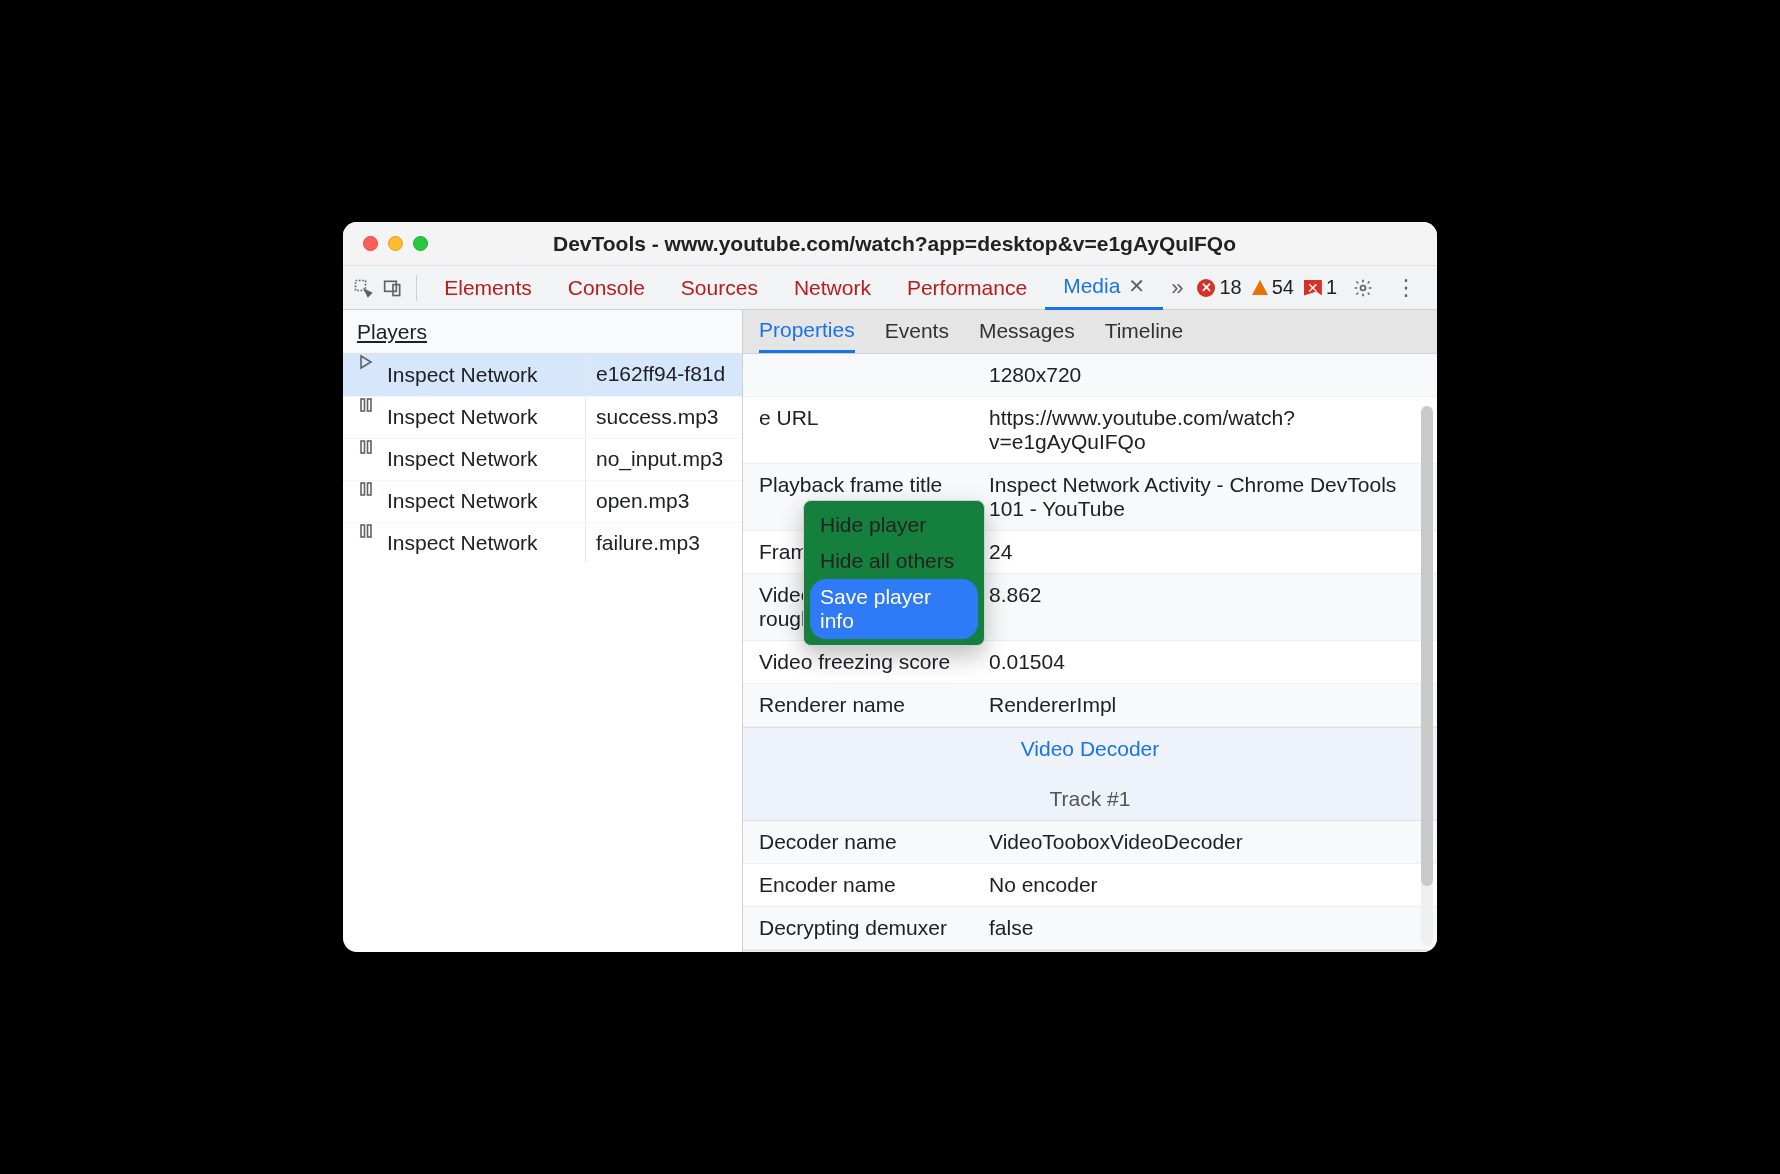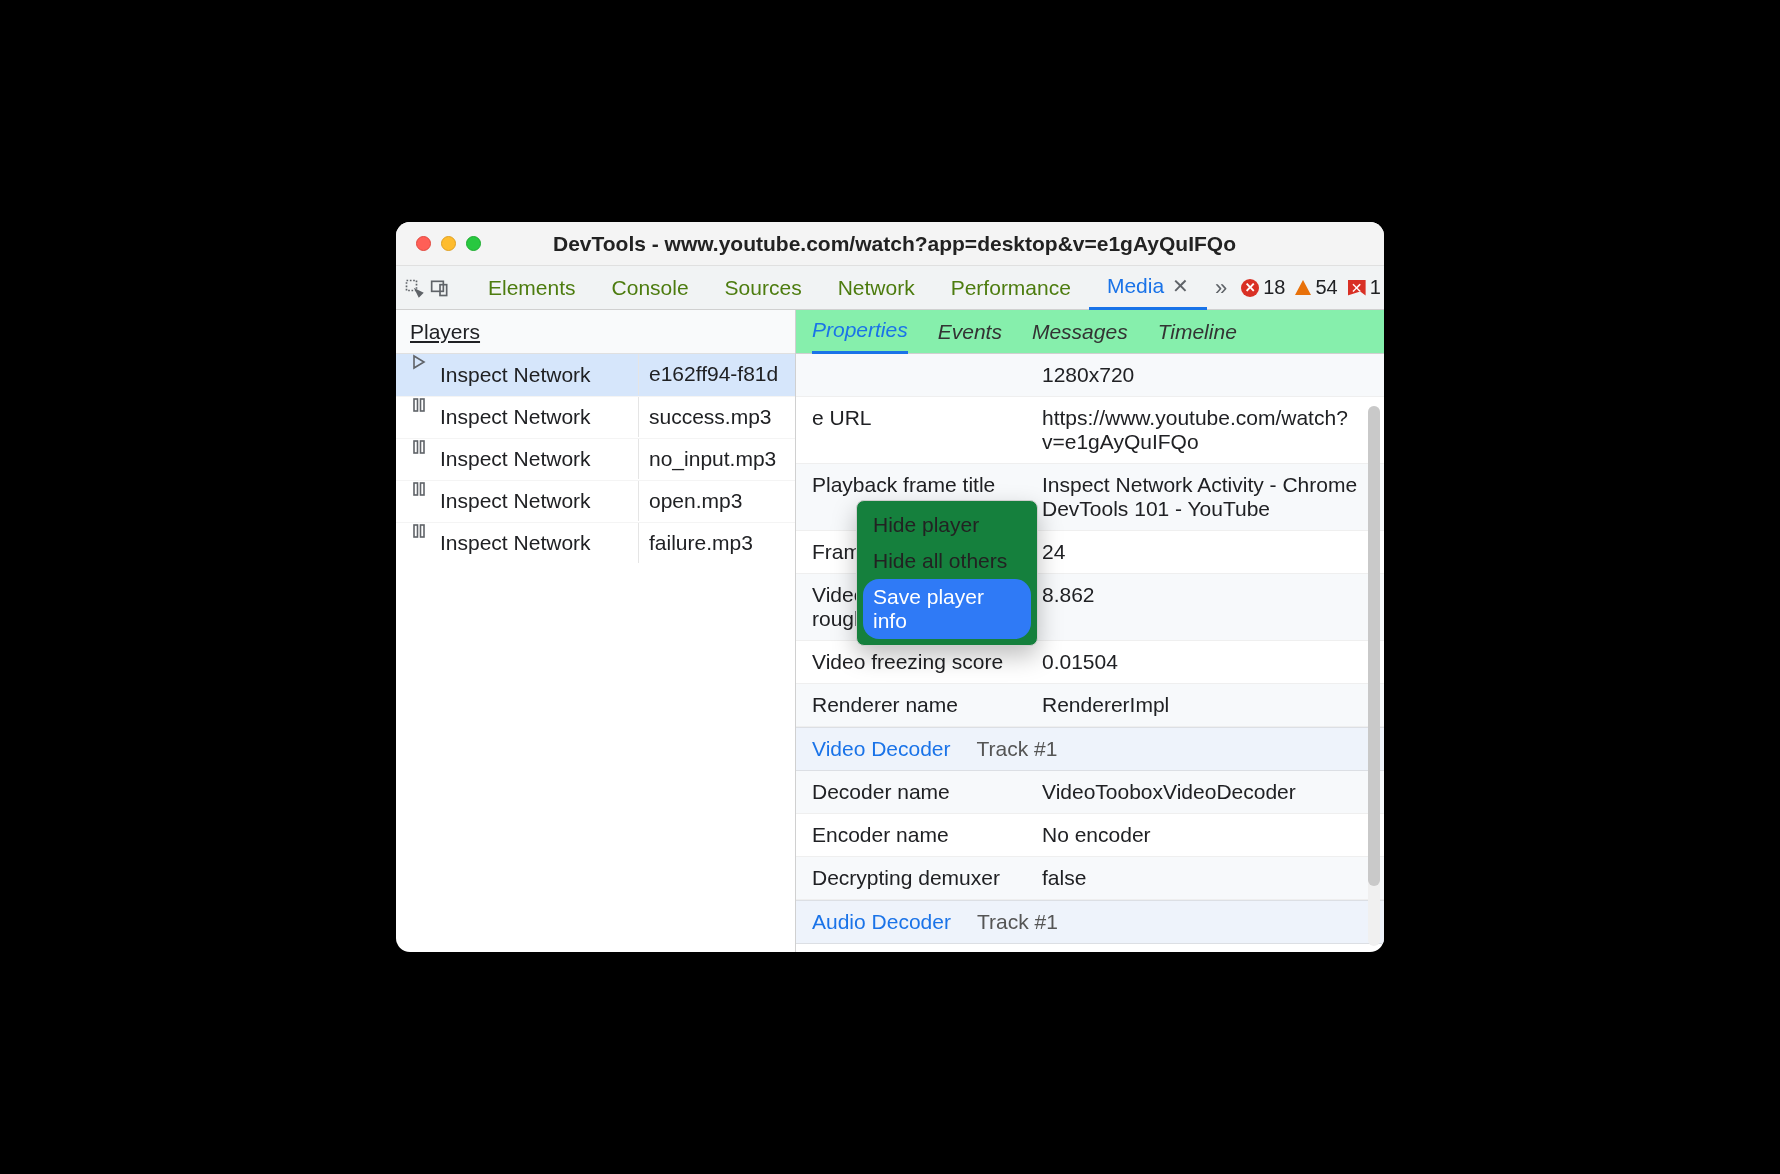--- a/index.html
+++ b/index.html
@@ -9,21 +9,21 @@
     font-family: -apple-system, BlinkMacSystemFont, "Segoe UI", Helvetica, Arial, sans-serif;
     width: 1780px;
     height: 1174px;
     display: flex;
     align-items: center;
     justify-content: center;
     font-size: 21px;
     color: #202124;
   }
   .window {
-    width: 988px;
+    width: 1094px;
     height: 730px;
     background: #fff;
     border-radius: 14px;
     box-shadow: 0 28px 60px rgba(0,0,0,0.55);
     overflow: hidden;
     display: flex;
     flex-direction: column;
     position: relative;
   }
   .titlebar {
@@ -46,21 +46,21 @@
     display: flex; align-items: center; height: 44px;
     border-bottom: 1px solid #d0d0d0;
     background: #f1f3f4;
     padding: 0 8px;
     gap: 6px;
   }
   .tool-icon { width: 32px; height:32px; display:flex; align-items:center; justify-content:center; color:#5f6368; }
   .tool-icon svg { width:20px; height:20px; stroke:#5f6368; }
   .tool-sep { width:1px; height:26px; background:#d0d0d0; margin:0 4px; }
   .tabs { display:flex; align-items:center; gap: 0; flex:1; }
-  .tab { padding: 0 18px; height:44px; display:flex; align-items:center; color:#4d7c0f; font-size:21px; cursor:default; }
+  .tab { padding: 0 18px; height:44px; display:flex; align-items:center; color:#b91c1c; font-size:21px; cursor:default; }
   .tab.active { color:#1a73e8; border-bottom:3px solid #1a73e8; height:44px; }
   .tab .close { margin-left:8px; color:#5f6368; font-size:20px; }
   .overflow { color:#5f6368; font-size:22px; padding:0 8px; }
   .right-status { display:flex; align-items:center; gap:10px; padding-right:6px;}
   .badge { display:flex; align-items:center; gap:4px; font-size:20px; }
   .icon-circle { width:18px; height:18px; border-radius:50%; display:inline-flex; align-items:center; justify-content:center; color:#fff; font-size:13px; font-weight:700; }
   .icon-circle.error { background:#d93025; }
   .icon-tri { width:0; height:0; border-left:8px solid transparent; border-right:8px solid transparent; border-bottom:15px solid #e8710a; display:inline-block; }
   .icon-flag { width:18px; height:16px; background:#d93025; display:inline-flex; align-items:center; justify-content:center; color:#fff; font-size:14px; clip-path: polygon(0 0,100% 0,100% 100%,70% 75%,0 100%);}
   .gear { color:#5f6368; }
@@ -82,35 +82,35 @@
   }
   .player-row.selected { background:#d6e6fb; }
   .player-row .picon { width:30px; display:flex; justify-content:center; color:#5f6368;}
   .picon svg { width:16px; height:16px; }
   .player-row .left { width:205px; padding-left:6px; border-right:1px solid #e5e5e5; height:100%; display:flex; align-items:center;}
   .player-row .pname { flex:1; padding-left:10px; overflow:hidden; white-space:nowrap; text-overflow:ellipsis;margin-top:8px;}
   .player-row + .player-row { border-top:1px solid #f4f4f4;}
 
   .main { flex:1; display:flex; flex-direction:column; min-width:0; }
   .subtabs {
-    height:44px; display:flex; align-items:center; gap:30px; padding-left:16px;
-    border-bottom:1px solid #d0d0d0; background:#86efac;font-style:italic;
+    height:44px; display:flex; align-items:flex-end; gap:30px; padding-left:16px;
+    border-bottom:1px solid #d0d0d0; background:#e5e5e5;
   }
   .subtab { color:#333; font-size:21px; height:44px; display:flex; align-items:center; }
   .subtab.active { color:#1a73e8; border-bottom:3px solid #1a73e8; }
   .scroll { flex:1; overflow-y:auto; }
   .prop-row {
     display:flex; padding: 9px 16px; font-size:21px; border-bottom:1px solid #efefef;
   }
   .prop-row:nth-child(odd){ background:#f7f9fb; }
   .prop-key { width:230px; flex-shrink:0; }
   .prop-val { flex:1; word-break:break-word; }
   .section-head {
     display:flex; align-items:center; gap:26px; padding:9px 16px;
-    background:#eef3fb; border-top:1px solid #dcdfe4; border-bottom:1px solid #dcdfe4;
+    background:#eef3fb; border-top:1px solid #dcdfe4; border-bottom:1px solid #dcdfe4;flex-direction:column;
   }
   .section-head .sec-link { color:#1a73e8; }
   .section-head .sec-rest { color:#555; }
 
   
   .ctx-menu {
     position:absolute;
     left: 460px;
     top: 190px;
     width: 182px;

